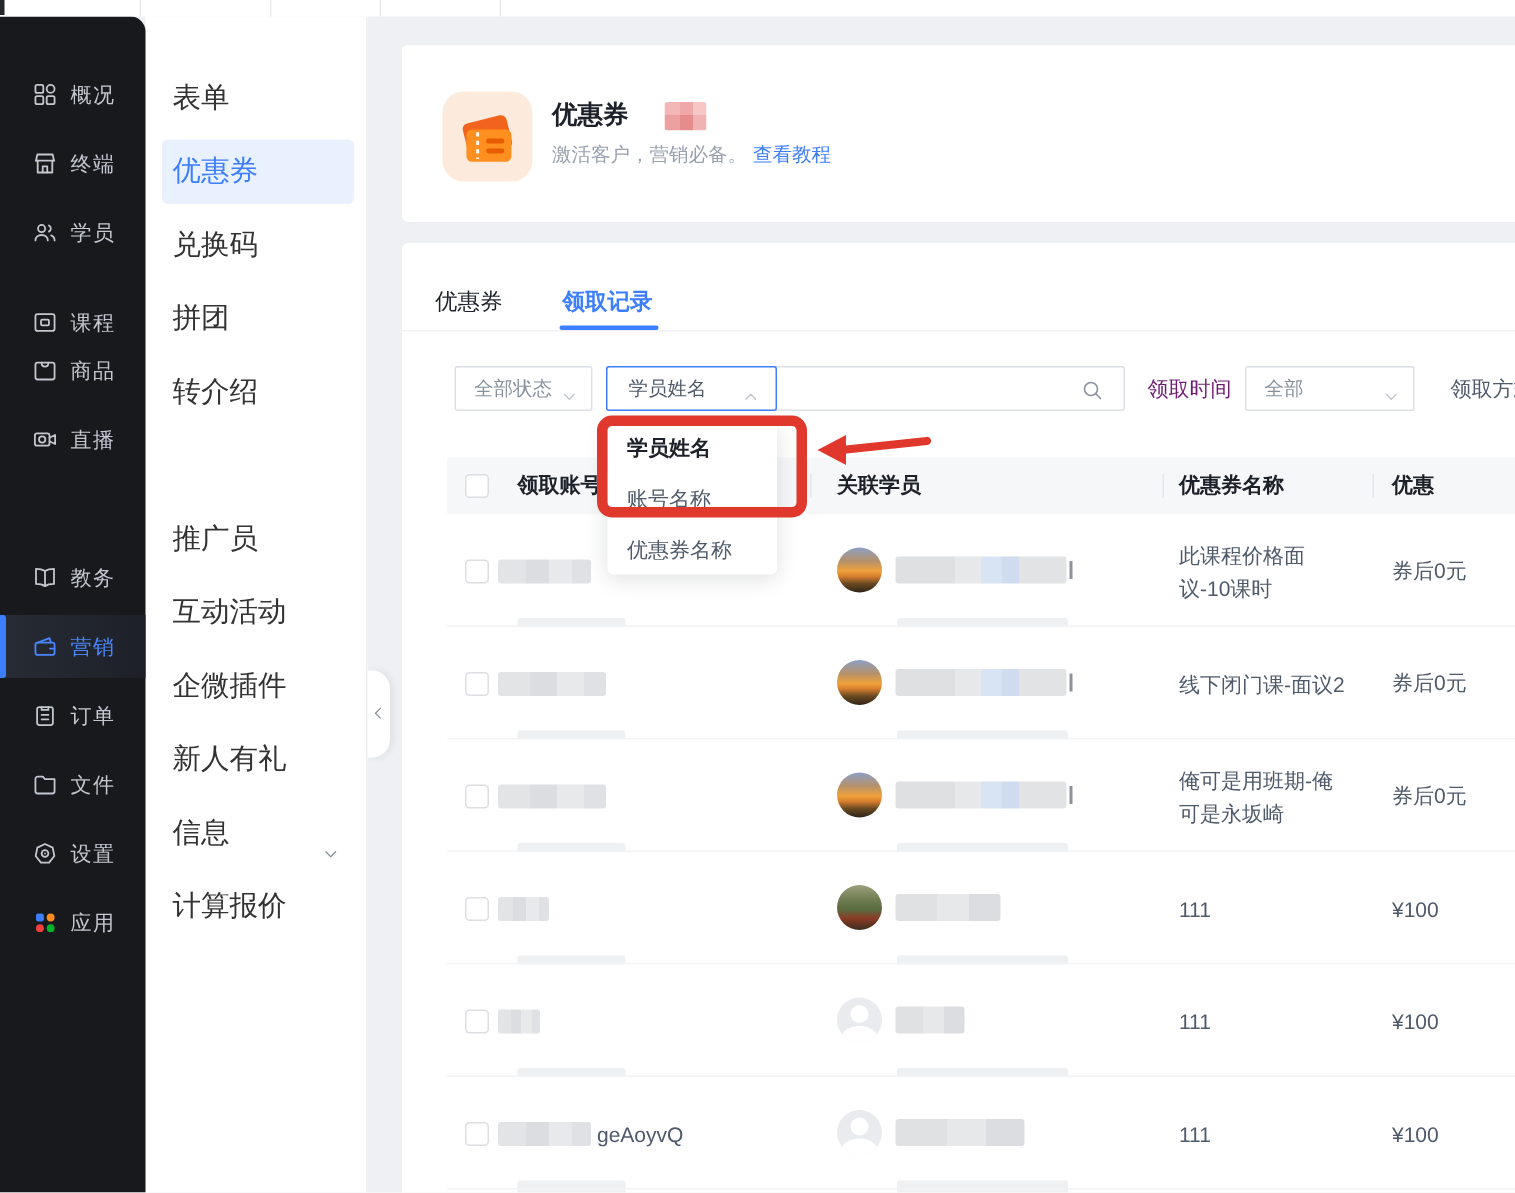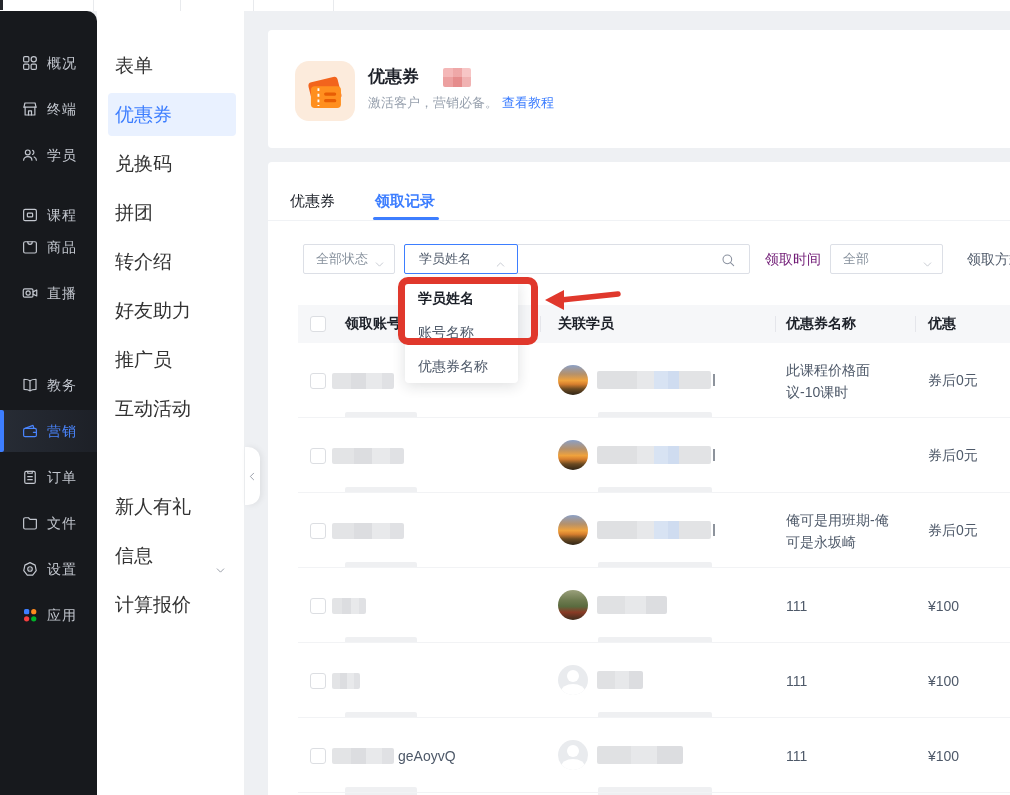--- a/index.html
+++ b/index.html
@@ -221,30 +221,30 @@
     
   </div>
     <div class="sub-item" style="top: 180px;">
     <span class="sub-label">拼团</span>
     
   </div>
     <div class="sub-item" style="top: 229px;">
     <span class="sub-label">转介绍</span>
     
   </div>
-    <div class="sub-item" style="top: 278px;">
-    <span class="sub-label">好友助力</span>
-    
-  </div>
     <div class="sub-item" style="top: 327px;">
     <span class="sub-label">推广员</span>
     
   </div>
     <div class="sub-item" style="top: 376px;">
     <span class="sub-label">互动活动</span>
+    
+  </div>
+    <div class="sub-item" style="top: 425px;">
+    <span class="sub-label">企微插件</span>
     
   </div>
     <div class="sub-item" style="top: 474px;">
     <span class="sub-label">新人有礼</span>
     
   </div>
     <div class="sub-item" style="top: 523px;">
     <span class="sub-label">信息</span>
     <span class="chev"><svg viewBox="0 0 24 24" fill="none" stroke="currentColor" stroke-width="1.6" stroke-linecap="round" stroke-linejoin="round" width="100%" height="100%">
           <polyline points="6 9 12 15 18 9"></polyline>
@@ -337,20 +337,21 @@
     <div class="ghost g-acc"></div>
     <div class="ghost g-name"></div>
   <div class="tail"></div>
         </div>
         <div class="trow" style="top: 256px;">
     <div class="checkbox"></div>
     <div class="blur acc" style="width: 72px;"></div>
     <span class="acc-text" style="left: 140px;"></span>
     <div class="avatar sunset"></div>
     <div class="blur nm tint" style="width: 114px;"></div>
+    <div class="coupon">线下闭门课-面议2</div>
     <div class="discount">券后0元</div>
     <div class="ghost g-acc"></div>
     <div class="ghost g-name"></div>
   <div class="tail"></div>
         </div>
         <div class="trow" style="top: 331px;">
     <div class="checkbox"></div>
     <div class="blur acc" style="width: 72px;"></div>
     <span class="acc-text" style="left: 140px;"></span>
     <div class="avatar sunset"></div>

